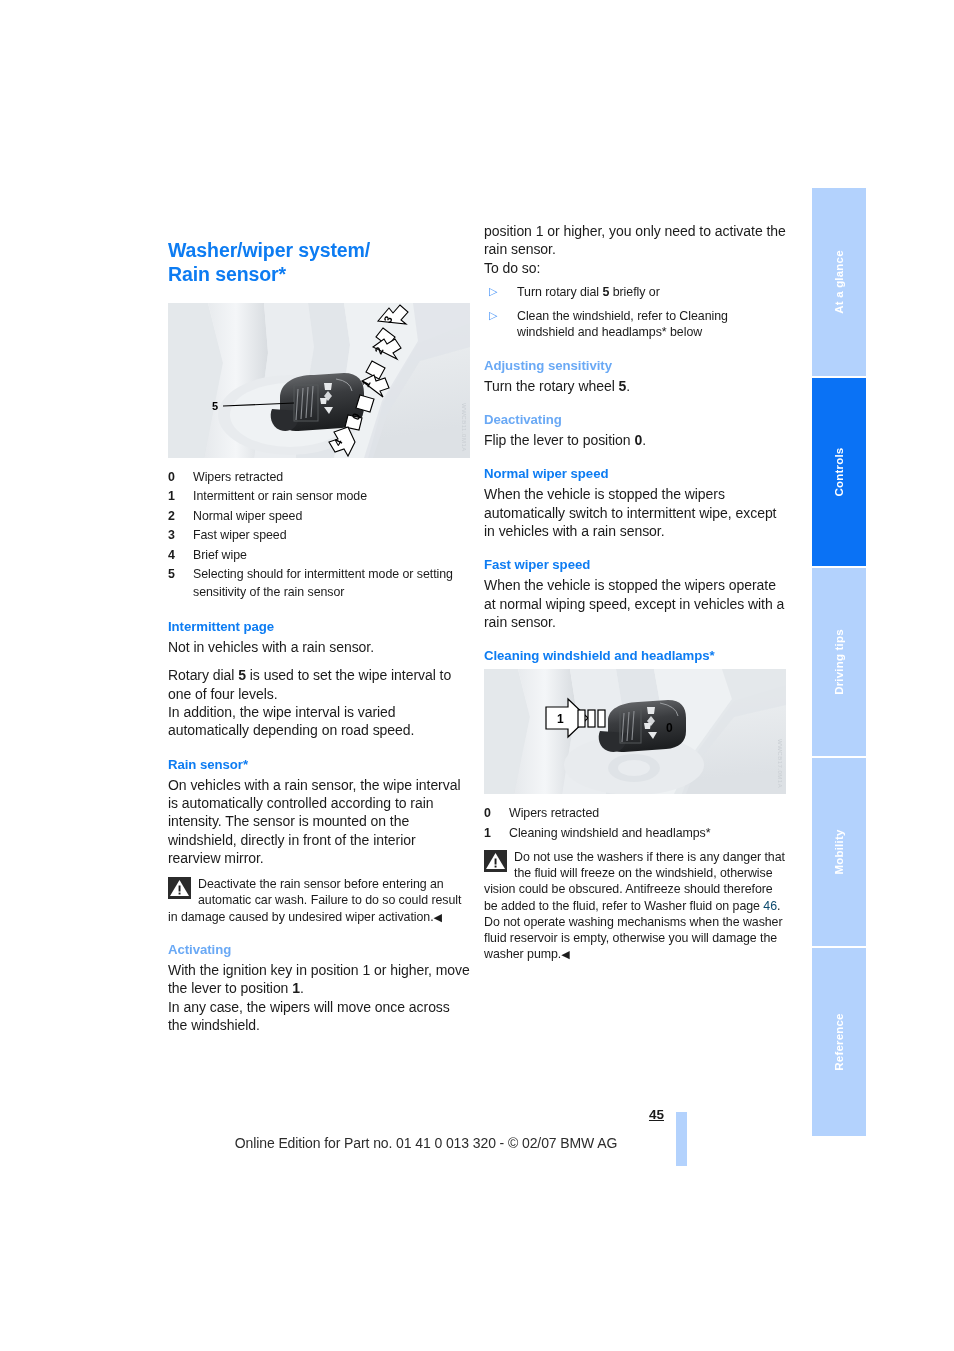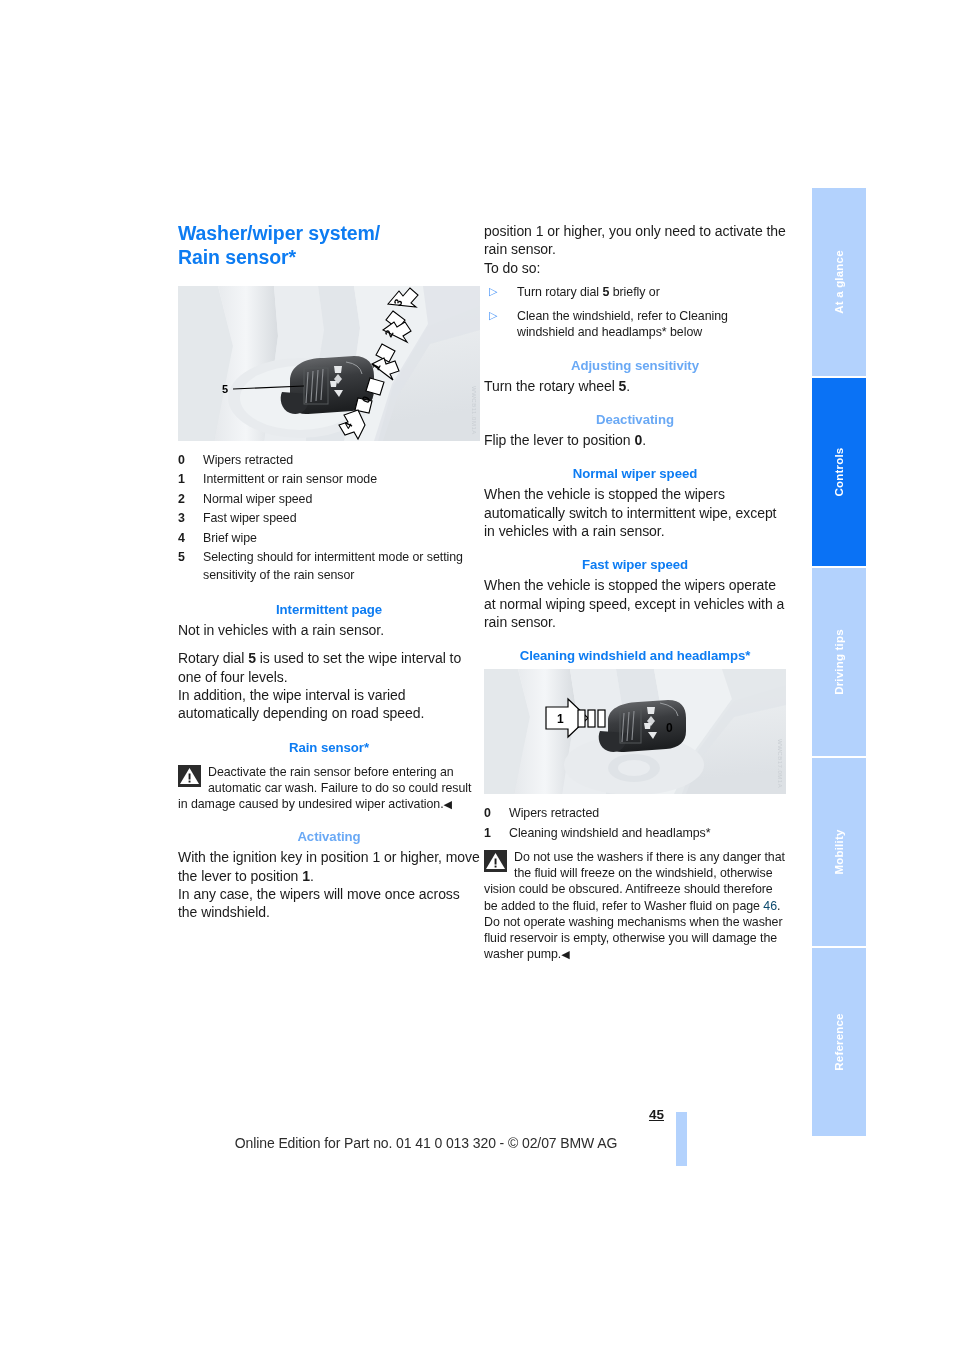--- a/index.html
+++ b/index.html
@@ -30,39 +30,38 @@
     white-space:nowrap;
     color:#ffffff;
     font-weight:bold;
     font-size:11.5px;
     letter-spacing:.2px;
   }
   .tab.active .tab-label { color:#ffffff; }
 
   
   .col { position:absolute; top:222px; width:302px; }
-  .col-left  { left:178px; }
+  .col-left  { left:168px;margin-top:17px; }
   .col-right { left:484px; }
 
   h1.title {
     color:#0d7cf2;
     font-size:19.5px;
     font-weight:bold;
     line-height:1.22;
     letter-spacing:-.1px;
     margin-bottom:16px;
   }
   h2.sec {
     color:#0d7cf2;
     font-size:13.2px;
     font-weight:bold;
     margin-top:17px;
     margin-bottom:4px;
     letter-spacing:-.05px;
-    text-align:center;
   }
   h2.sec.pale { color:#6aa9f5; }
 
   p.body {
     font-size:14px;
     line-height:1.31;
     margin-bottom:0;
     letter-spacing:-.05px;
   }
   p.gap { margin-top:10px; }
@@ -273,20 +272,21 @@
     </div>
 
     <h2 class="sec">Intermittent page</h2>
     <p class="body">Not in vehicles with a rain sensor.</p>
     <p class="body gap">
       <span>Rotary dial </span><b>5</b><span> is used to set the wipe interval to one of four levels.</span>
     </p>
     <p class="body">In addition, the wipe interval is varied automatically depending on road speed.</p>
 
     <h2 class="sec">Rain sensor*</h2>
+    <p class="body">On vehicles with a rain sensor, the wipe interval is automatically controlled according to rain intensity. The sensor is mounted on the windshield, directly in front of the interior rearview mirror.</p>
 
     <div class="note">
       <span class="warn-ico">
         <svg viewBox="0 0 23 22" xmlns="http://www.w3.org/2000/svg">
           <rect width="23" height="22" fill="#2b2b2b"></rect>
           <path d="M11.5 3 L21 19 H2 Z" fill="#ffffff"></path>
           <rect x="10.6" y="8.5" width="1.9" height="6" fill="#1a1a1a"></rect>
           <rect x="10.6" y="15.6" width="1.9" height="1.9" fill="#1a1a1a"></rect>
         </svg>
       </span>

